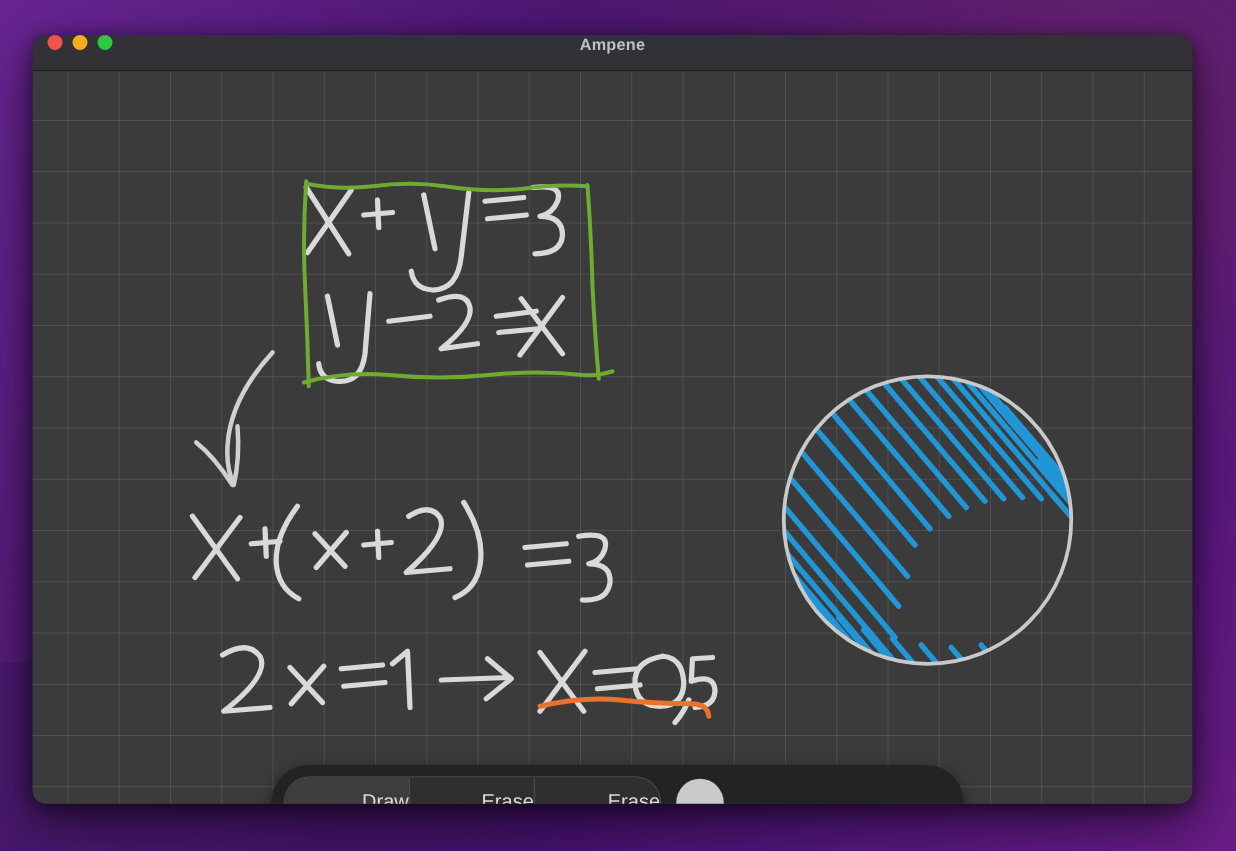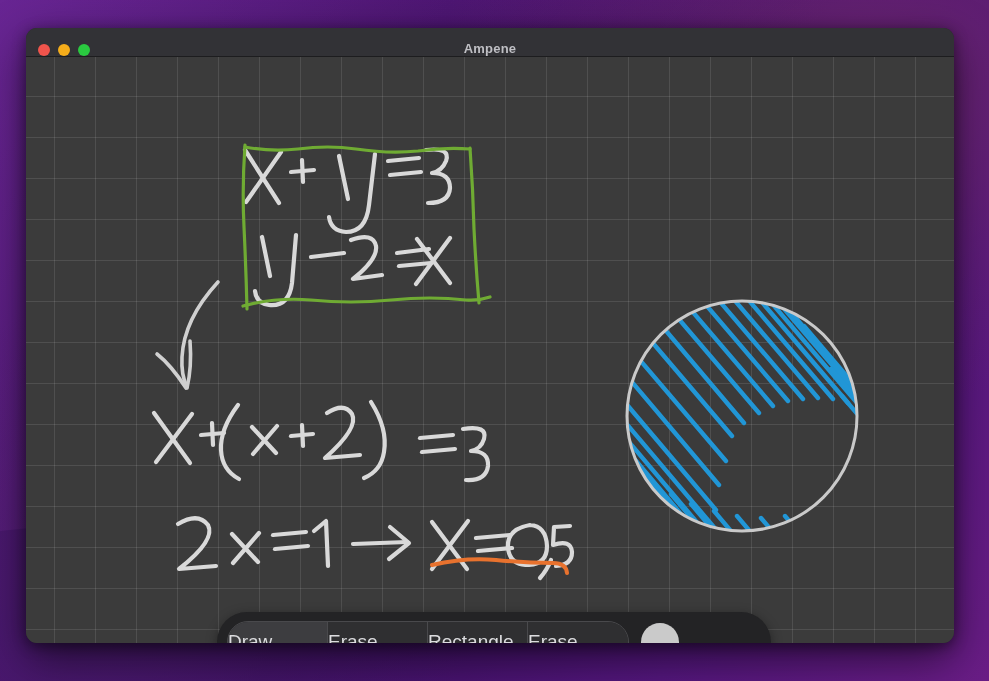--- a/index.html
+++ b/index.html
@@ -43,21 +43,21 @@
     box-shadow: 0 16px 44px rgba(0,0,0,0.55), 0 3px 14px rgba(0,0,0,0.45);
     overflow: hidden;
   }
 
   #titlebar {
     position: relative;
     height: 28px;
     background: #323236;
     border-bottom: 1px solid #1d1d1f;
     display: flex;
-    align-items: flex-end;
+    align-items: flex-start;
   }
   .traffic {
     display: flex;
     gap: 8px;
     margin-left: 12px;
   }
   .light {
     width: 12px; height: 12px;
     border-radius: 50%;
     display: block;
@@ -117,24 +117,24 @@
     height: 42px;
     border-radius: 21px;
     overflow: hidden;
     background: #2f2f31;
     border: 1px solid #49494c;
     box-sizing: border-box;
   }
   .seg-btn {
     display: flex;
     align-items: center;
-    justify-content: flex-start;
+    justify-content: flex-end;
     width: 100px;
     height: 100%;
-    font-size: 19px;
+    font-size: 16px;
     color: #dcdcdf;
     background: #2f2f31;
     border-right: 1px solid #4a4a4d;
     box-sizing: border-box;
     cursor: pointer;
     user-select: none;
   }
   .seg-btn:last-child { border-right: none; }
   .seg-btn.active { background: #3d3d40; }
 
@@ -281,23 +281,20 @@
 
       <div id="toolbar">
         <div id="segmented">
           <div class="seg-btn active">
             <span>Draw</span>
           </div>
           <div class="seg-btn">
             <span>Erase</span>
           </div>
           <div class="seg-btn">
-            <span>Rectangle</span>
-          </div>
-          <div class="seg-btn">
             <span>Erase</span>
           </div>
         </div>
         <div id="color-swatch"></div>
       </div>
 
     </div>
   </div>
 </div>
 

